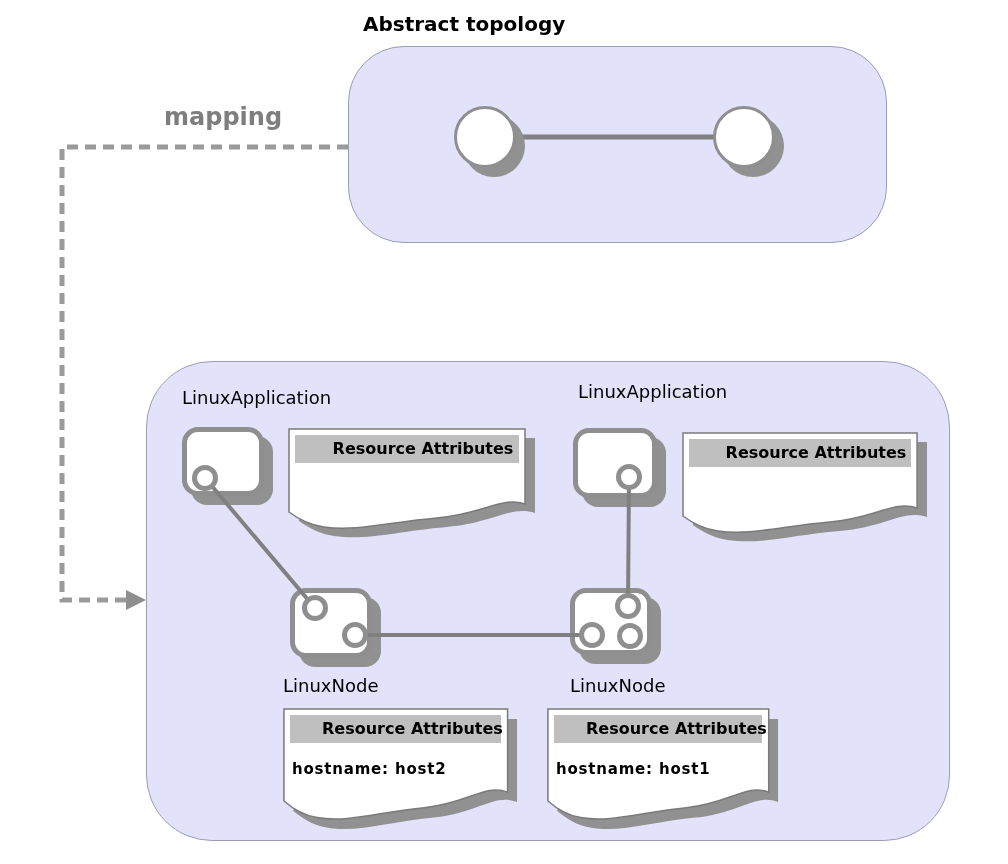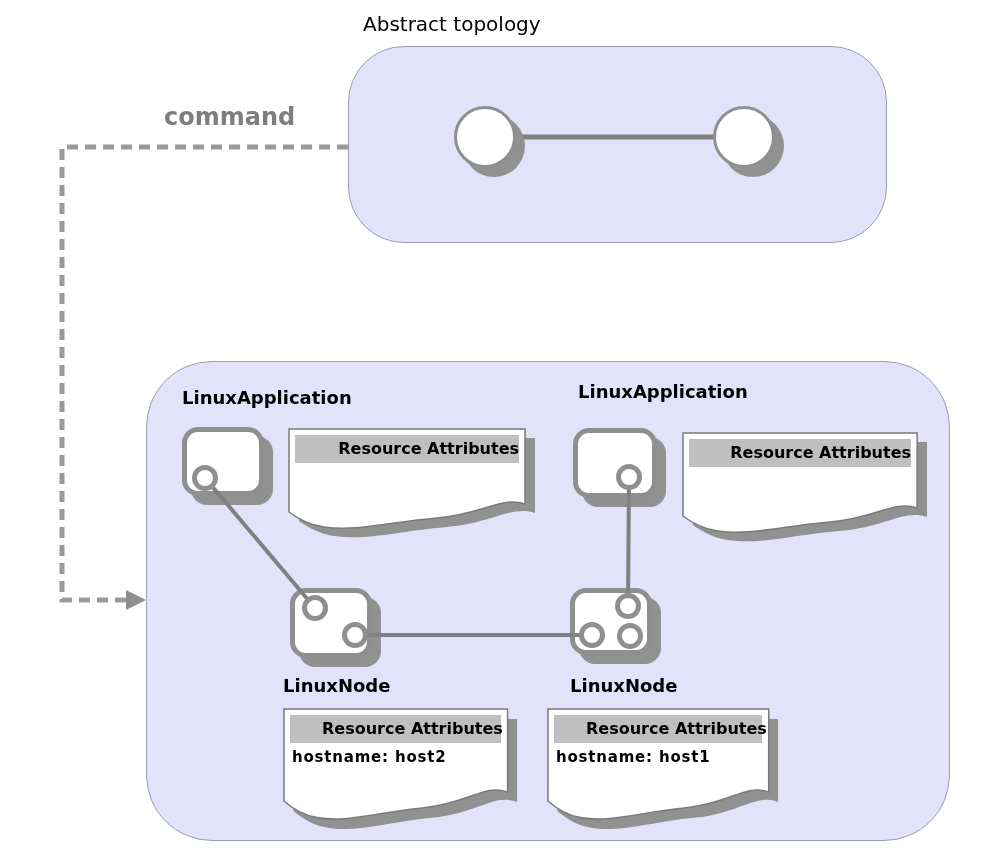--- a/index.html
+++ b/index.html
@@ -6,21 +6,21 @@
   #canvas{
     position:relative;width:1008px;height:864px;background:#ffffff;overflow:hidden;
     font-family:"DejaVu Sans","Liberation Sans",sans-serif;
   }
   
   .panel{position:absolute;background:#e2e3fa;border:1.5px solid #9b9cb8;z-index:1;}
   #panel-abstract{left:348px;top:46px;width:537px;height:195px;border-radius:56px;}
   #panel-experiment{left:146px;top:361px;width:802px;height:478px;border-radius:66px;}
 
   
-  .title{position:absolute;color:#000;font-weight:normal;font-size:20px;z-index:5;white-space:nowrap;}
+  .title{position:absolute;color:#000;font-weight:bold;font-size:20px;z-index:5;white-space:nowrap;}
   #title-abstract{left:363px;top:12px;}
   #title-experiment{left:187px;top:318px;}
   #mapping-label{position:absolute;left:164px;top:103px;color:#7e7e7e;font-weight:bold;font-size:24px;z-index:5;}
 
   
   #lines{position:absolute;left:0;top:0;width:1008px;height:864px;z-index:3;pointer-events:none;}
 
   
   .bignode{position:absolute;width:62px;height:62px;background:#fff;border:3px solid #8f8f8f;
     border-radius:50%;box-shadow:9px 9px 0 0 #919191;box-sizing:border-box;z-index:4;}
@@ -40,49 +40,49 @@
     border-radius:50%;box-sizing:border-box;z-index:4;}
   #port-app1{left:192px;top:465px;}
   #port-app2{left:616px;top:464px;}
   #port-n1a{left:302px;top:595px;}
   #port-n1b{left:342px;top:622px;}
   #port-n2a{left:615px;top:593px;}
   #port-n2b{left:579px;top:622px;}
   #port-n2c{left:617px;top:623px;}
 
   
-  .nodelabel{position:absolute;color:#000;font-weight:bold;font-size:18px;z-index:5;white-space:nowrap;}
+  .nodelabel{position:absolute;color:#000;font-weight:normal;font-size:18px;z-index:5;white-space:nowrap;}
   #label-app1{left:182px;top:387px;}
   #label-app2{left:578px;top:381px;}
   #label-lnode1{left:283px;top:675px;}
   #label-lnode2{left:570px;top:675px;}
 
   
   .note{position:absolute;z-index:2;}
   .note svg{position:absolute;left:0;top:0;width:100%;height:100%;}
   .note-header{position:absolute;left:7px;right:17px;top:7px;height:28px;line-height:28px;
-    background:#bfbfbf;color:#000;font-weight:bold;font-size:16px;text-align:right;white-space:nowrap;padding-left:32px;}
+    background:#bfbfbf;color:#000;font-weight:bold;font-size:16px;text-align:center;white-space:nowrap;padding-left:32px;}
   .note-body{position:absolute;left:9px;top:45px;color:#000;font-weight:bold;font-size:15px;
     letter-spacing:0.8px;white-space:nowrap;}
-  .note.low .note-body{top:40px;}
+  .note.low .note-body{top:52px;}
   #note-app1{left:288px;top:428px;width:248px;height:112px;}
   #note-app2{left:682px;top:432px;width:246px;height:112px;}
   #note-node1{left:283px;top:708px;width:235px;height:124px;}
   #note-node2{left:547px;top:708px;width:232px;height:124px;}
 </style>
 </head>
 <body>
 
 <div id="canvas">
 
   <div class="panel" id="panel-abstract"></div>
   <div class="panel" id="panel-experiment"></div>
 
   <div class="title" id="title-abstract">Abstract topology</div>
-  <div id="mapping-label">command</div>
+  <div id="mapping-label">mapping</div>
 
   <svg id="lines" xmlns="http://www.w3.org/2000/svg">
 
     <polyline points="348,147 62,147 62,600 128,600" fill="none" stroke="#9a9a9a" stroke-width="5" stroke-dasharray="11 7"></polyline>
     <polygon points="126,590 126,610 146,600" fill="#8f8f8f"></polygon>
 
     <line x1="487" y1="137" x2="742" y2="137" stroke="#808080" stroke-width="5"></line>
 
     <line x1="205" y1="478" x2="315" y2="608" stroke="#808080" stroke-width="4"></line>
 

